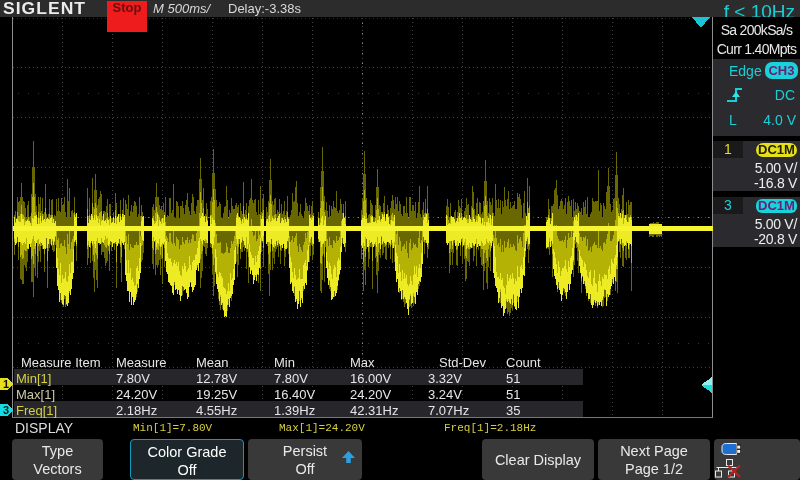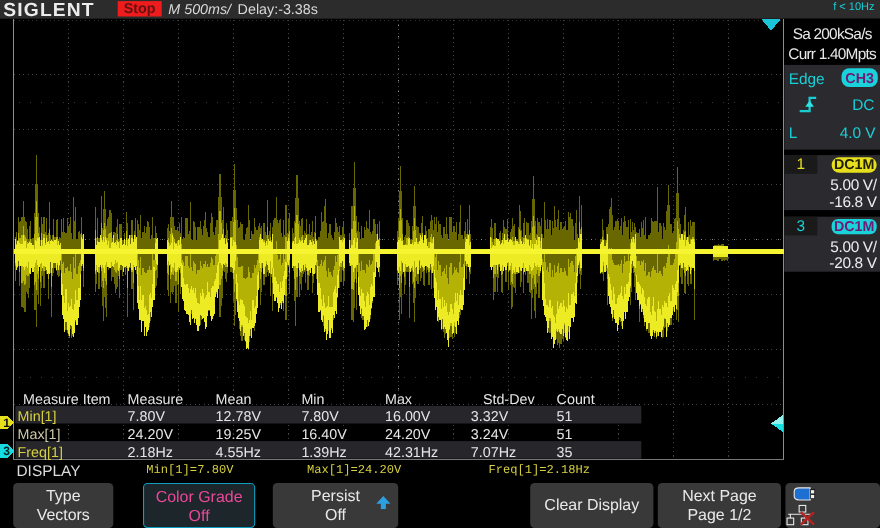--- a/index.html
+++ b/index.html
@@ -7,26 +7,26 @@
 .abs{position:absolute;}
 svg{position:absolute;left:0;top:0;}
 .gd{stroke:#414141;stroke-dasharray:1 3;}
 .gd2{stroke:#323232;stroke-dasharray:1 3;}
 .gt{stroke:#8f8f8f;stroke-dasharray:1 9;}
 .gs{stroke:#363636;stroke-dasharray:1 9;}
 
 #topbar{position:absolute;left:0;top:0;width:800px;height:17px;background:#2c2c2c;}
 #logo{position:absolute;left:3px;top:-1px;font-size:17px;font-weight:bold;
   color:#ececec;letter-spacing:1px;transform:scale(1.03,1.02);transform-origin:0 50%;}
-#stopbox{position:absolute;left:107px;top:1px;width:40px;height:14px;background:#ee1c1c;
+#stopbox{position:absolute;left:107px;top:1px;width:40px;height:31px;background:#ee1c1c;
   color:#611;font-size:13px;font-weight:bold;text-align:center;line-height:14px;}
 .tbtxt{position:absolute;top:1px;font-size:13px;color:#d9d9d9;}
-#fhz{position:absolute;right:5px;top:1px;font-size:10px;color:#18cfd8;}
+#fhz{position:absolute;right:5px;top:1px;font-size:19px;color:#18cfd8;}
 
-.cyan{color:#18cfd8;}
+.cyan{color:#18cfd8;margin-left:12px;}
 #sainfo{position:absolute;left:713px;top:17px;width:87px;height:42px;background:#000;
   color:#e8e8e8;font-size:14px;letter-spacing:-0.7px;line-height:19px;
   text-align:center;white-space:nowrap;}
 #edgebox{position:absolute;left:713px;top:59px;width:87px;height:77px;background:#2b2b2f;
   font-size:14px;}
 .chipc{position:absolute;background:#19d2da;color:#701a75;font-weight:bold;
   font-size:13px;border-radius:7px;text-align:center;}
 .chbox{position:absolute;left:713px;width:87px;height:50px;background:#2b2b2f;}
 .chtab{position:absolute;left:0;top:0;width:30px;height:17px;background:#1a1a1a;
   font-size:14px;text-align:center;line-height:17px;}
@@ -89,21 +89,21 @@
       <path d="M712 377 L701 385 L712 385 Z" fill="#8ef2ef"></path>
       <path d="M0 378 H7 L13 384 L7 390 H0 Z" fill="#e6df1d"></path>
       <text x="3" y="388" font-size="11" font-weight="bold" fill="#10100a">1</text>
       <path d="M0 404 H7 L13 410 L7 416 H0 Z" fill="#17dbe2"></path>
       <text x="3" y="414" font-size="11" font-weight="bold" fill="#05201f">3</text>
     </svg>
 <div id="topbar">
  <div id="logo">SIGLENT</div>
  <div id="stopbox">Stop</div>
  <div class="tbtxt" style="left:153px;font-style:italic;">M 500ms/</div>
- <div class="tbtxt" style="left:216px;text-align:center;">Delay:-3.38s</div>
+ <div class="tbtxt" style="left:228px;text-align:center;">Delay:-3.38s</div>
  <div id="fhz">f &lt; 10Hz</div>
 </div>
 <div id="sainfo">
       <div style="margin-top:4px;">Sa 200kSa/s</div>
       <div>Curr 1.40Mpts</div>
     </div>
 <div id="edgebox">
   <div class="cyan abs" style="left:4px;top:4px;">Edge</div>
   <div class="chipc" style="left:52px;top:3px;width:33px;height:17px;line-height:17px;">CH3</div>
   <svg width="87" height="77" viewBox="0 0 87 77">
@@ -160,21 +160,21 @@
 <div class="mtx" style="left:428px;top:403px;">7.07Hz</div>
 <div class="mtx" style="left:506px;top:403px;">35</div>
 <div id="dispbar">
  <div id="disptitle">DISPLAY</div>
  <div class="dmeas" style="left:128px;">Min[1]=7.80V</div>
  <div class="dmeas" style="left:274px;">Max[1]=24.20V</div>
  <div class="dmeas" style="left:439px;">Freq[1]=2.18Hz</div>
 </div>
 <div id="menubar">
  <div class="btn" style="left:12px;width:91px;">Type<br>Vectors</div>
- <div class="btn" style="left:130px;width:102px;background:#1c262b;border:1px solid #0e9cbe;color:#ec4899;">Color Grade<br>Off</div>
+ <div class="btn" style="left:130px;width:114px;background:#1c262b;border:1px solid #0e9cbe;color:#ffffff;">Color Grade<br>Off</div>
  <div class="btn" style="left:248px;width:114px;">Persist<br>Off
    <svg class="abs" style="left:94px;top:12px;" width="13" height="12" viewBox="0 0 13 12">
      <path d="M6.5 0 L13 7 H8.8 V12 H4.2 V7 H0 Z" fill="#2c9fe0"></path>
         </svg>
  </div>
  <div class="btn" style="left:482px;width:112px;line-height:36px;">Clear Display</div>
  <div class="btn" style="left:598px;width:112px;">Next Page<br>Page 1/2</div>
  <div class="btn" style="left:714px;width:86px;">
    <svg class="abs" style="left:0px;top:3px;" width="30" height="40" viewBox="0 0 30 40">
      <path d="M12.5 1.5 H22.5 V12.5 H12.5 Q8 12.5 8 9 V5 Q8 1.5 12.5 1.5 Z" fill="#1d6fd1" stroke="#e8e8e8"></path>

